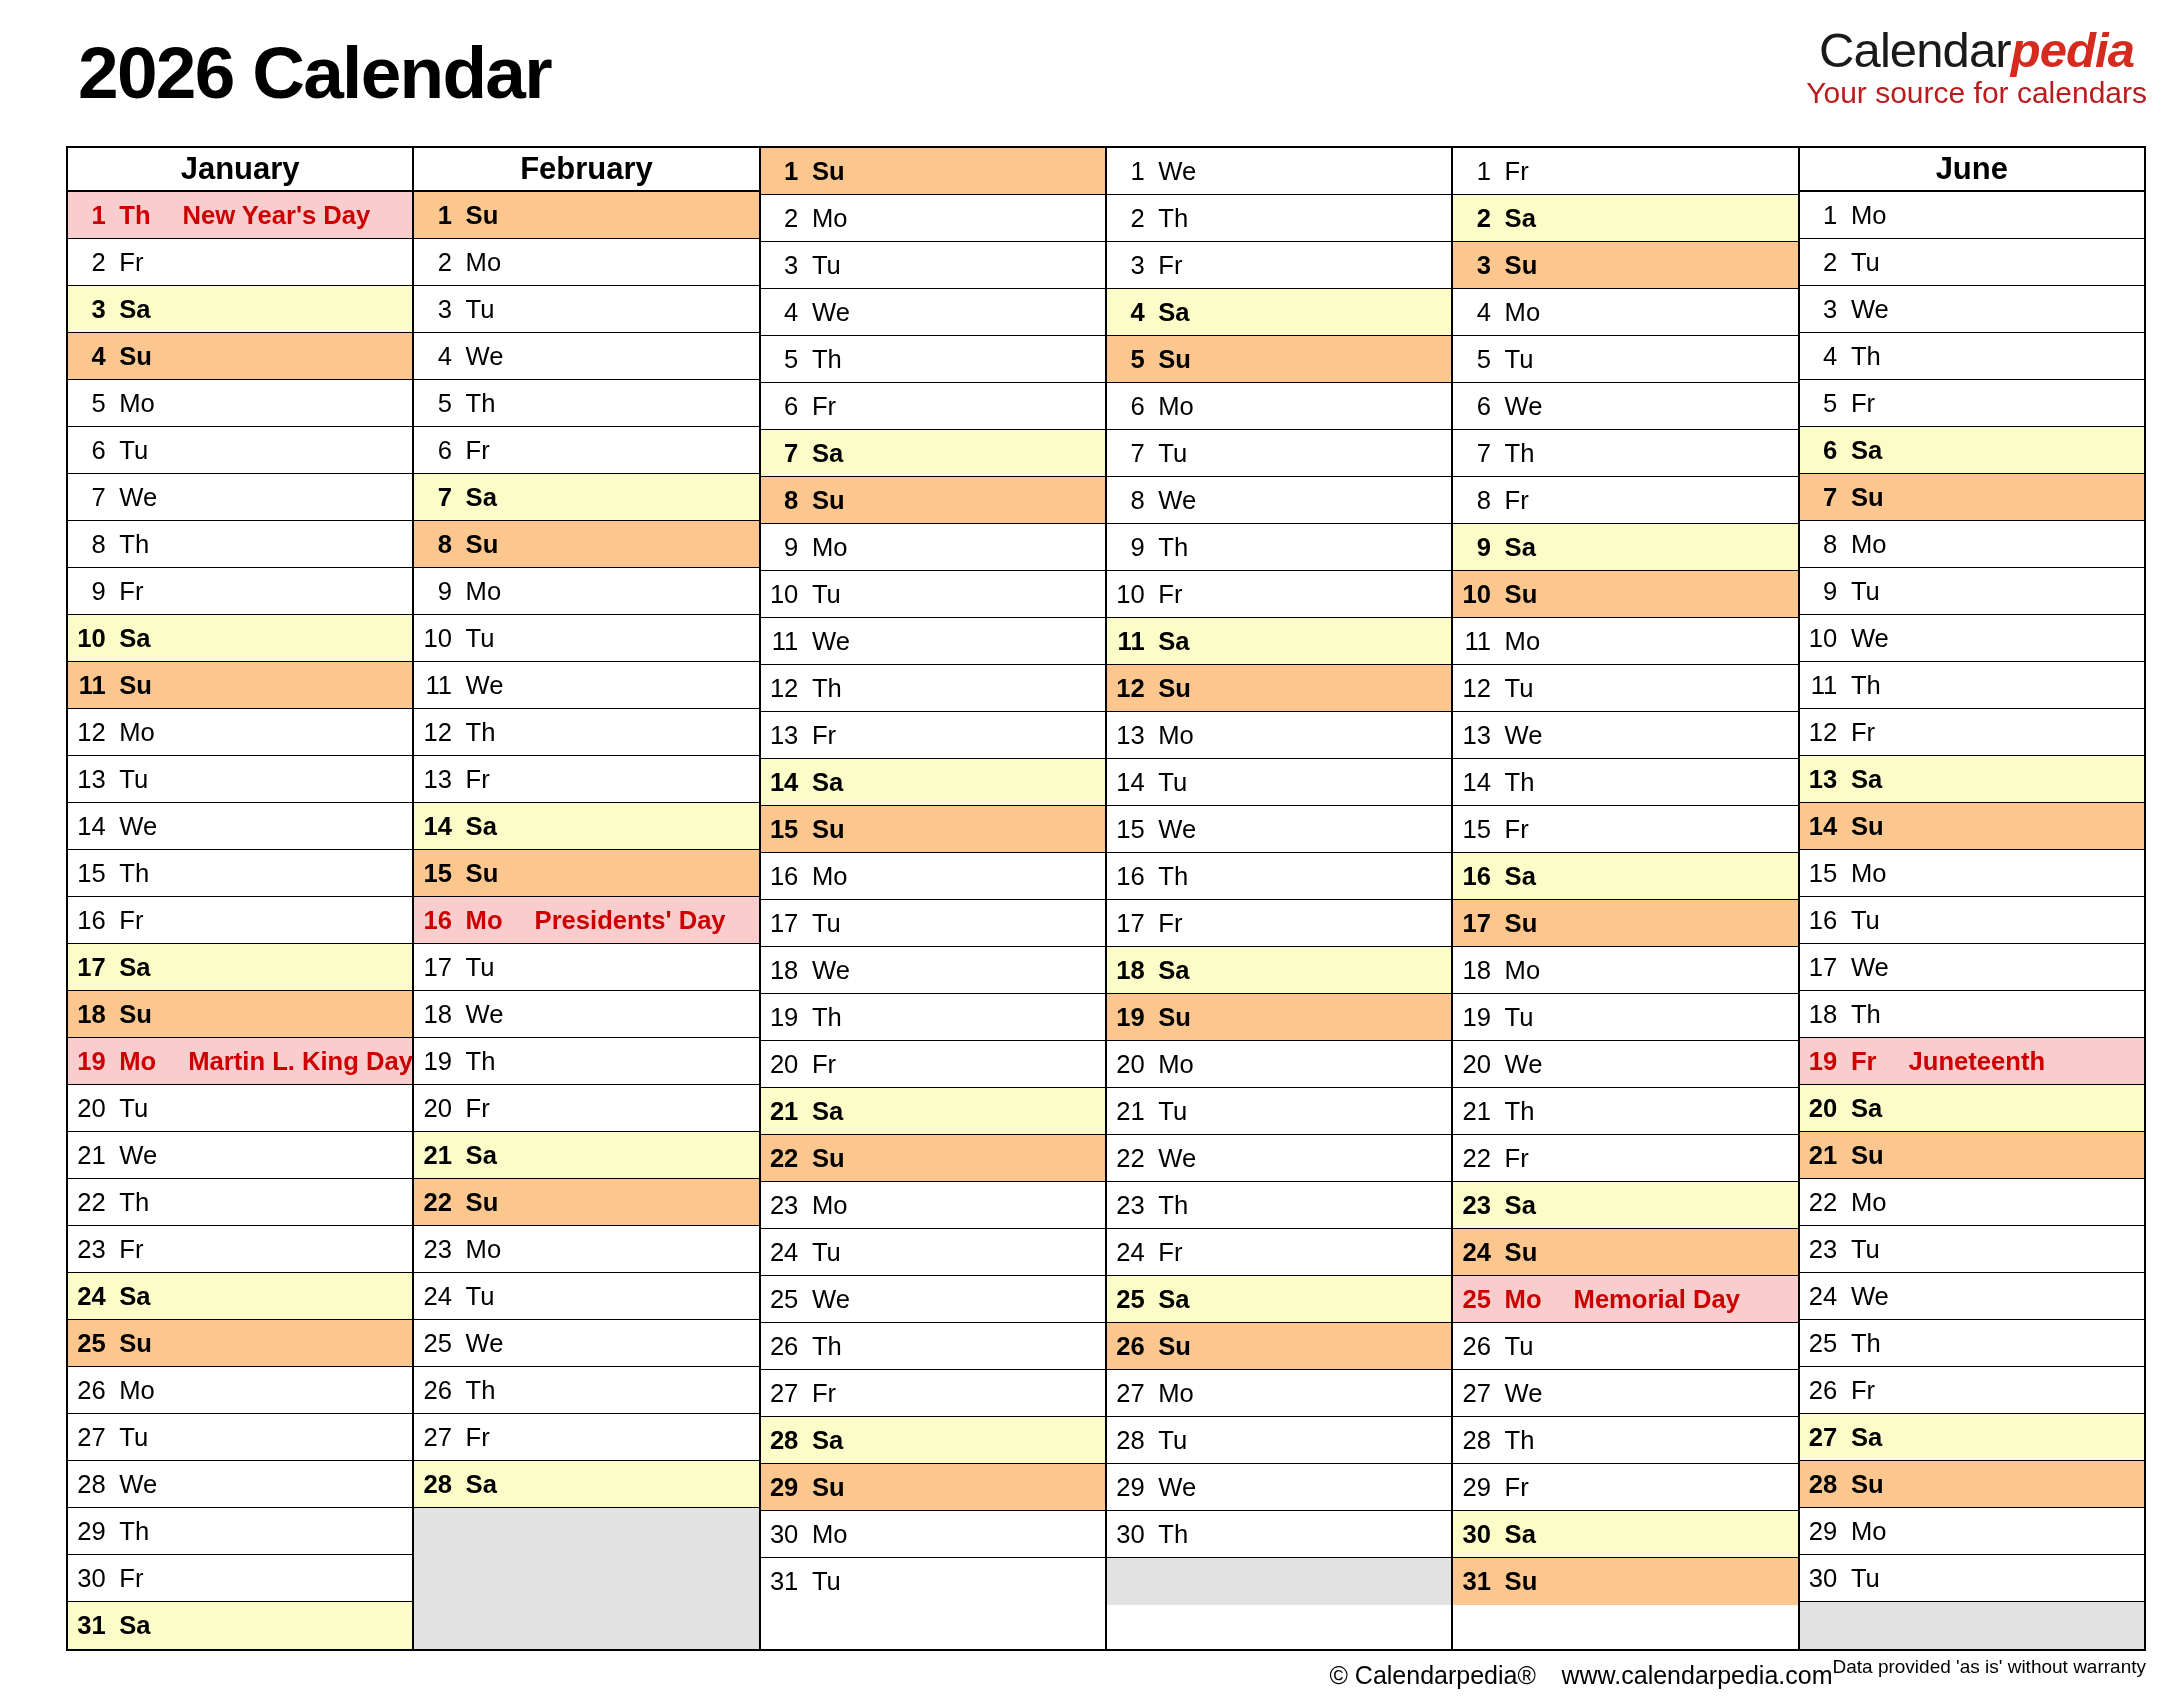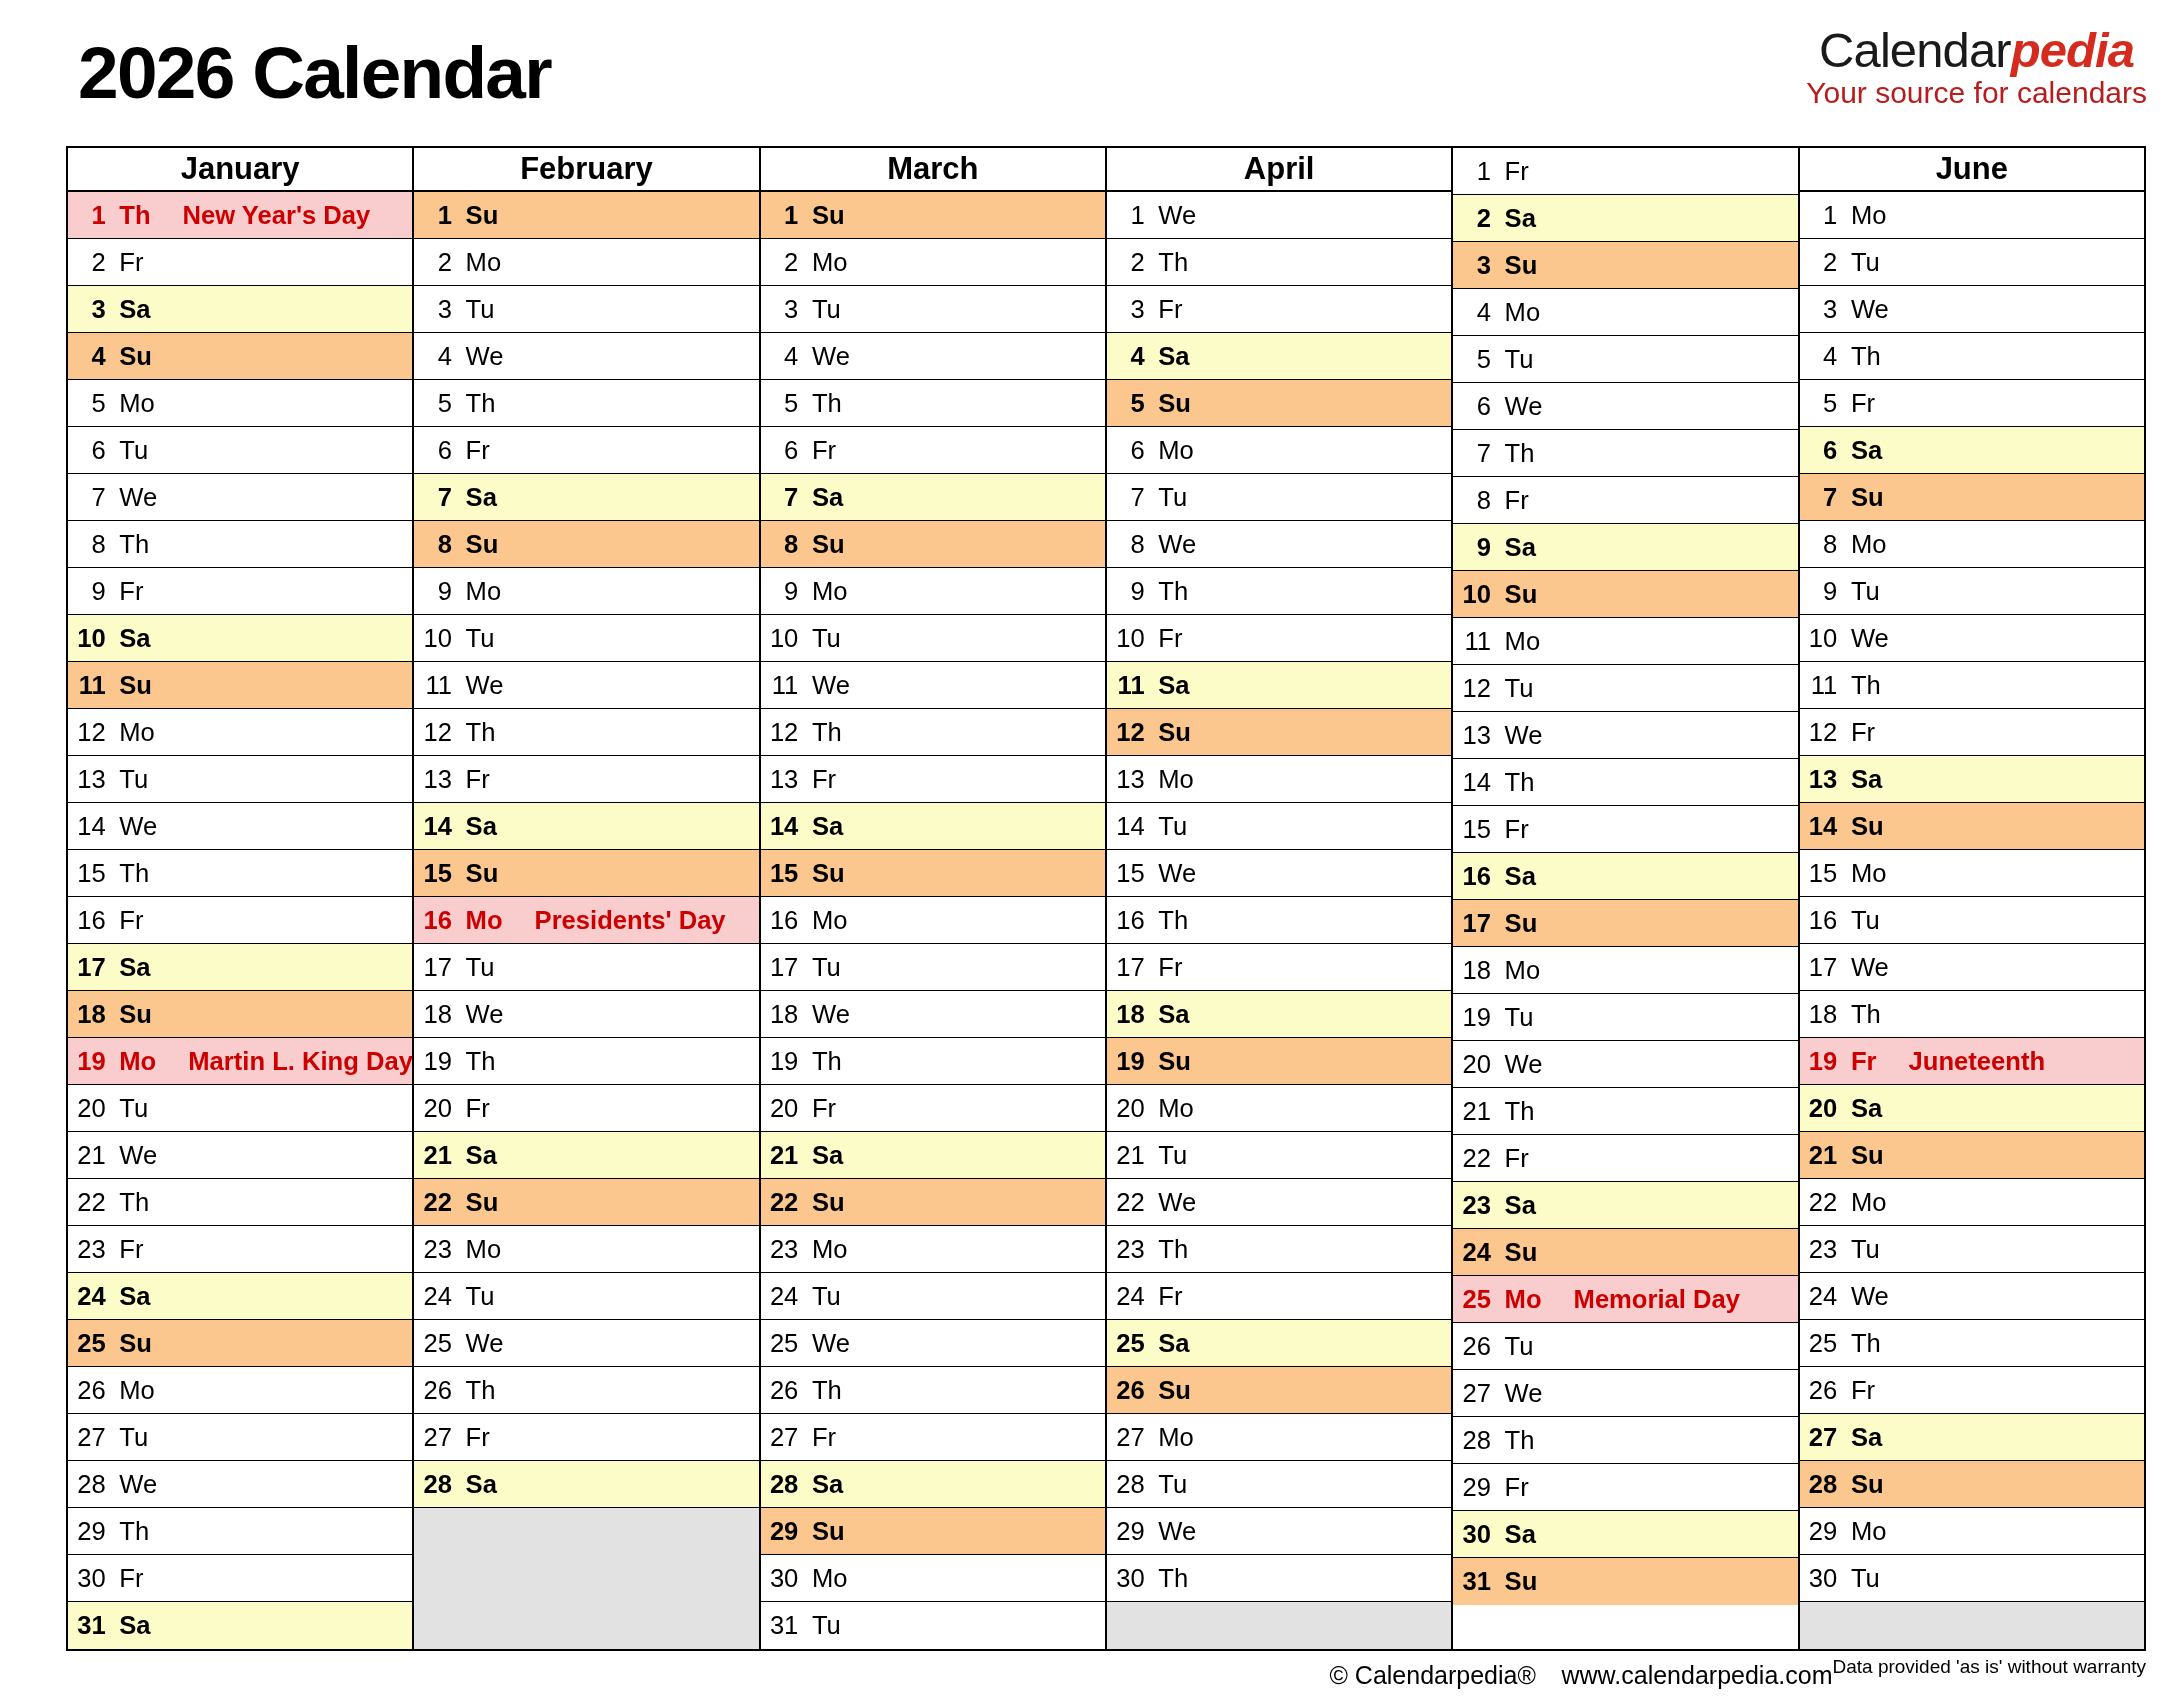--- a/index.html
+++ b/index.html
@@ -388,21 +388,20 @@
         <span class="day-num">27</span>
         <span class="day-wd">Fr</span>
       </div>
       <div class="day-row row-sat">
         <span class="day-num">28</span>
         <span class="day-wd">Sa</span>
       </div>
       <div class="empty-block" style="height: 141px;"></div>
     </div>
     <div class="month-col">
-      <div class="month-header">March</div>
       <div class="day-row row-sun">
         <span class="day-num">1</span>
         <span class="day-wd">Su</span>
       </div>
       <div class="day-row">
         <span class="day-num">2</span>
         <span class="day-wd">Mo</span>
       </div>
       <div class="day-row">
         <span class="day-num">3</span>
@@ -515,21 +514,20 @@
       <div class="day-row">
         <span class="day-num">30</span>
         <span class="day-wd">Mo</span>
       </div>
       <div class="day-row">
         <span class="day-num">31</span>
         <span class="day-wd">Tu</span>
       </div>
     </div>
     <div class="month-col">
-      <div class="month-header">April</div>
       <div class="day-row">
         <span class="day-num">1</span>
         <span class="day-wd">We</span>
       </div>
       <div class="day-row">
         <span class="day-num">2</span>
         <span class="day-wd">Th</span>
       </div>
       <div class="day-row">
         <span class="day-num">3</span>

